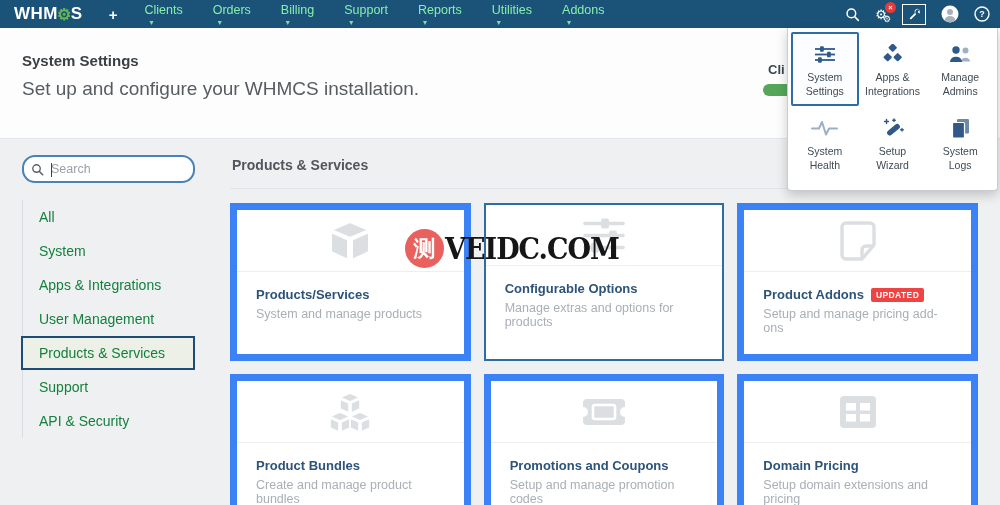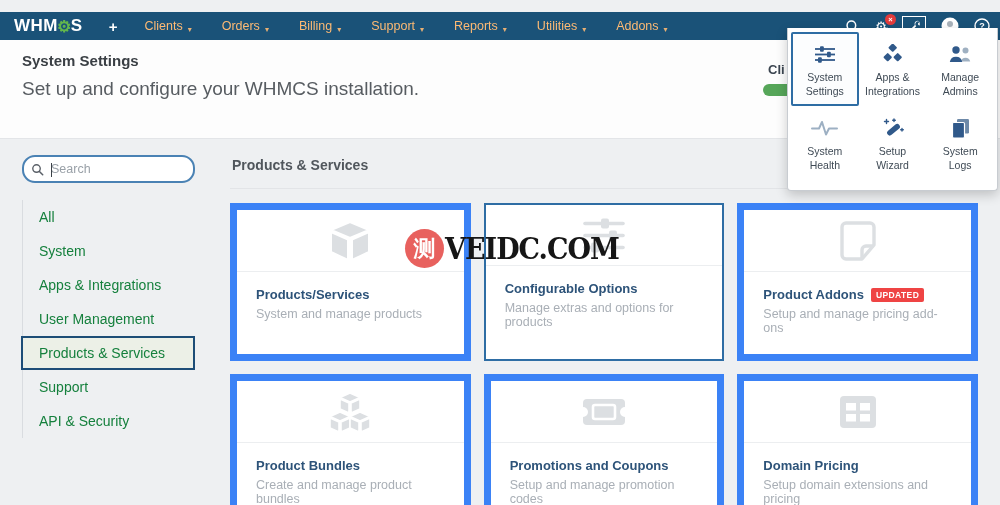--- a/index.html
+++ b/index.html
@@ -1,27 +1,27 @@
 <!DOCTYPE html>
 <html><head>
 <meta charset="utf-8">
 <style>
   * { margin:0; padding:0; box-sizing:border-box; }
   html,body { width:1000px; height:505px; overflow:hidden; }
   body { position:relative; font-family:"Liberation Sans",sans-serif; background:#eef0f2; }
 
   
-  .navbar { position:absolute; top:12px; left:0; right:0; height:28px; background:#1a5278;
+  .navbar { position:absolute; top:0; left:0; right:0; height:28px; background:#1a5278;
             display:flex; align-items:center; z-index:40; }
   .logo { display:flex; align-items:baseline; margin-left:14px; color:#fff;
           font-size:17px; font-weight:bold; letter-spacing:.5px; }
   .logo .gear-glyph { color:#63b74c; font-size:16px; margin:0 -1px; position:relative; top:1px; }
   .nav-plus { color:#fff; font-size:15px; font-weight:bold; margin-left:26px; cursor:pointer; }
   .nav-menu { display:flex; margin-left:12px; }
-  .nav-item { color:#fdba74; font-size:12.5px; padding:0 15px; display:flex; align-items:flex-end; cursor:pointer; }
+  .nav-item { color:#86efac; font-size:12.5px; padding:0 15px; display:flex; align-items:flex-start; cursor:pointer;flex-direction:column; }
   .nav-item .caret { margin-left:5px; font-size:8px; opacity:.9; position:relative; top:1px; }
   .nav-right { margin-left:auto; display:flex; align-items:center; gap:15px; padding-right:10px; }
   .nav-icon { display:flex; align-items:center; justify-content:center; cursor:pointer; }
   .gears-wrap { position:relative; }
   .gears-wrap .g1 { color:#fff; font-size:13px; }
   .gears-wrap .g2 { color:#fff; font-size:9px; position:absolute; right:-4px; bottom:-2px; }
   .notif-badge { position:absolute; top:-5px; right:-9px; width:11px; height:11px; border-radius:50%;
                  background:#e23b3b; color:#fff; font-size:7.5px; line-height:11px; text-align:center; font-weight:bold; }
   .wrench-box { width:24px; height:21px; border:1px solid #fff; display:flex; align-items:center; justify-content:center; }
 

